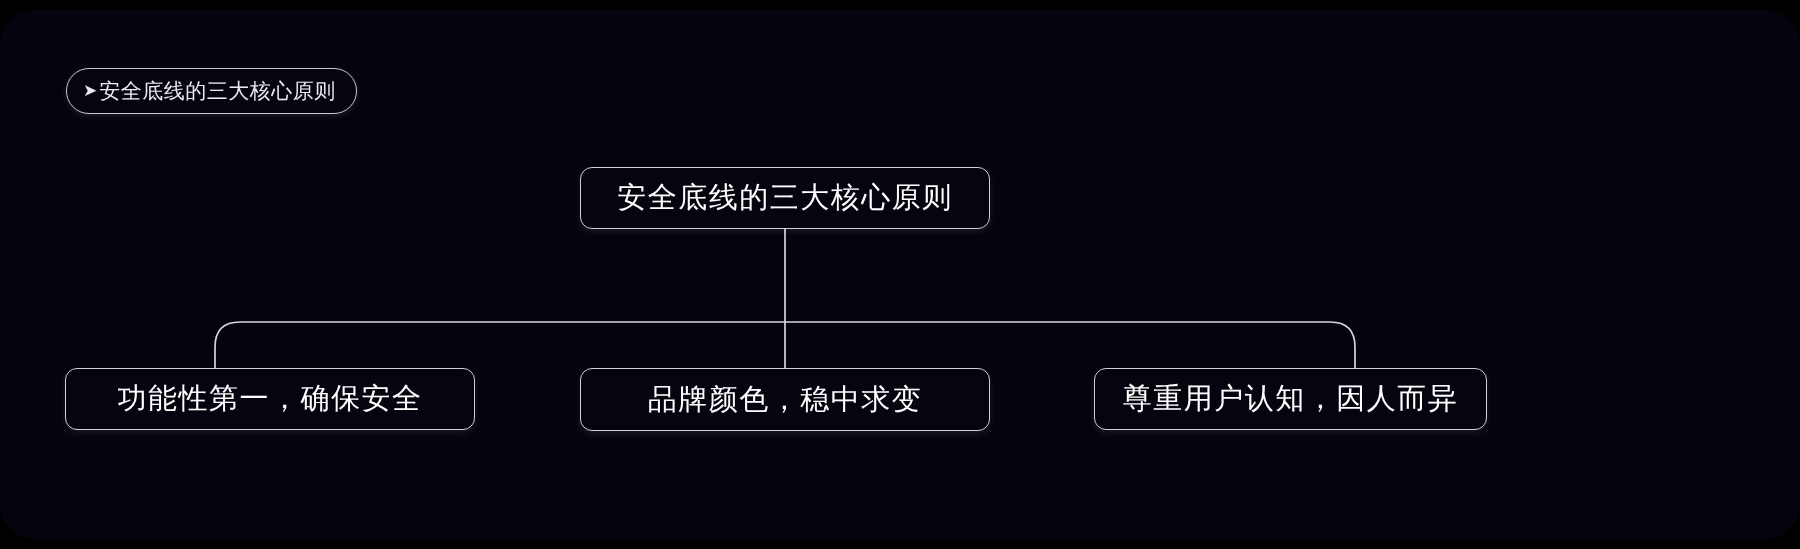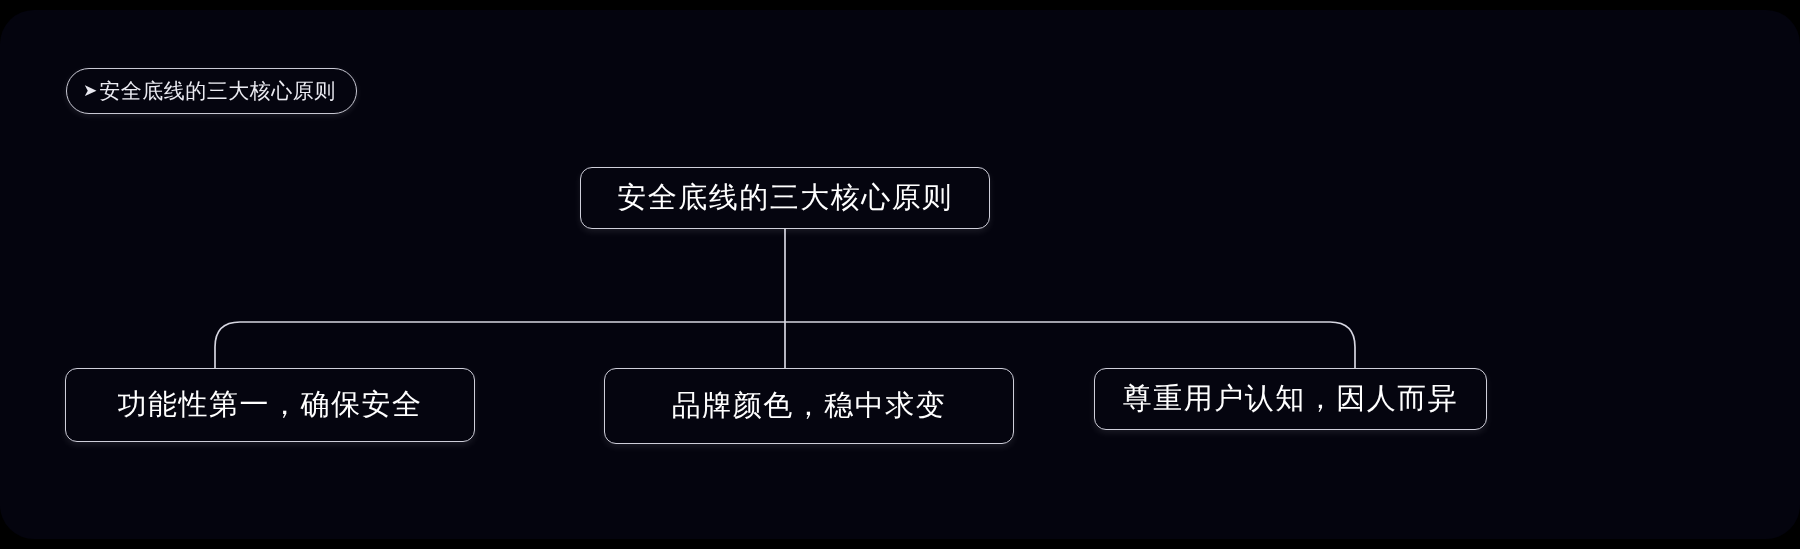--- a/index.html
+++ b/index.html
@@ -87,27 +87,27 @@
     left: 580px;
     top: 157px;
     width: 410px;
     height: 62px;
   }
 
   #node-leaf-0 {
     left: 65px;
     top: 358px;
     width: 410px;
-    height: 74px;
+    height: 62px;
   }
   #node-leaf-1 {
-    left: 604px;
+    left: 580px;
     top: 358px;
     width: 410px;
-    height: 76px;
+    height: 63px;
   }
   #node-leaf-2 {
     left: 1094px;
     top: 358px;
     width: 393px;
     height: 62px;
   }
 
   
   #connectors {

